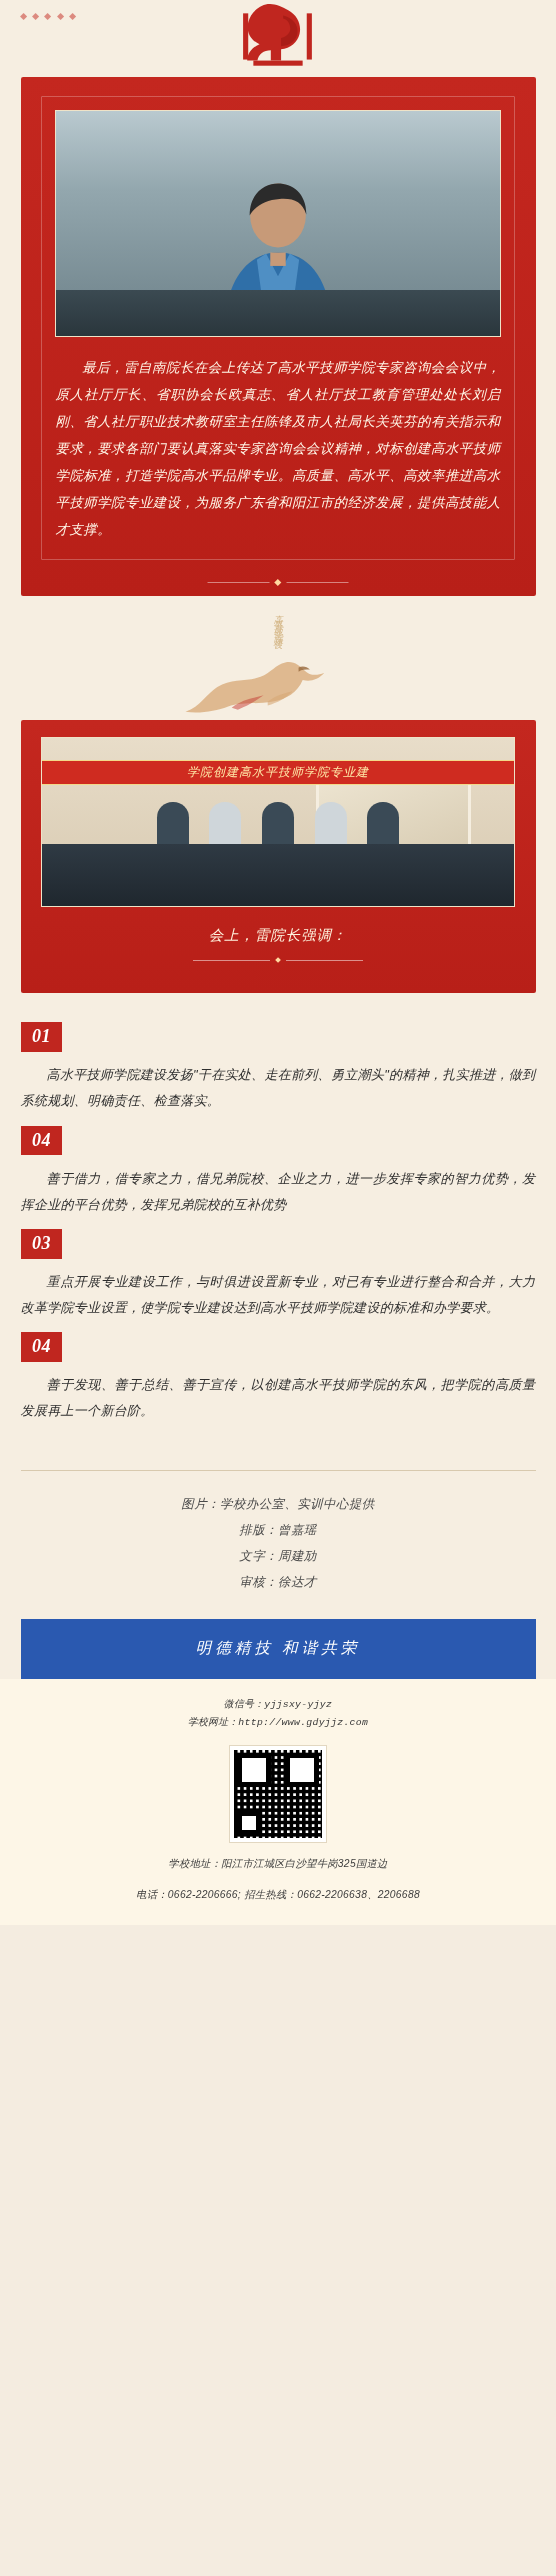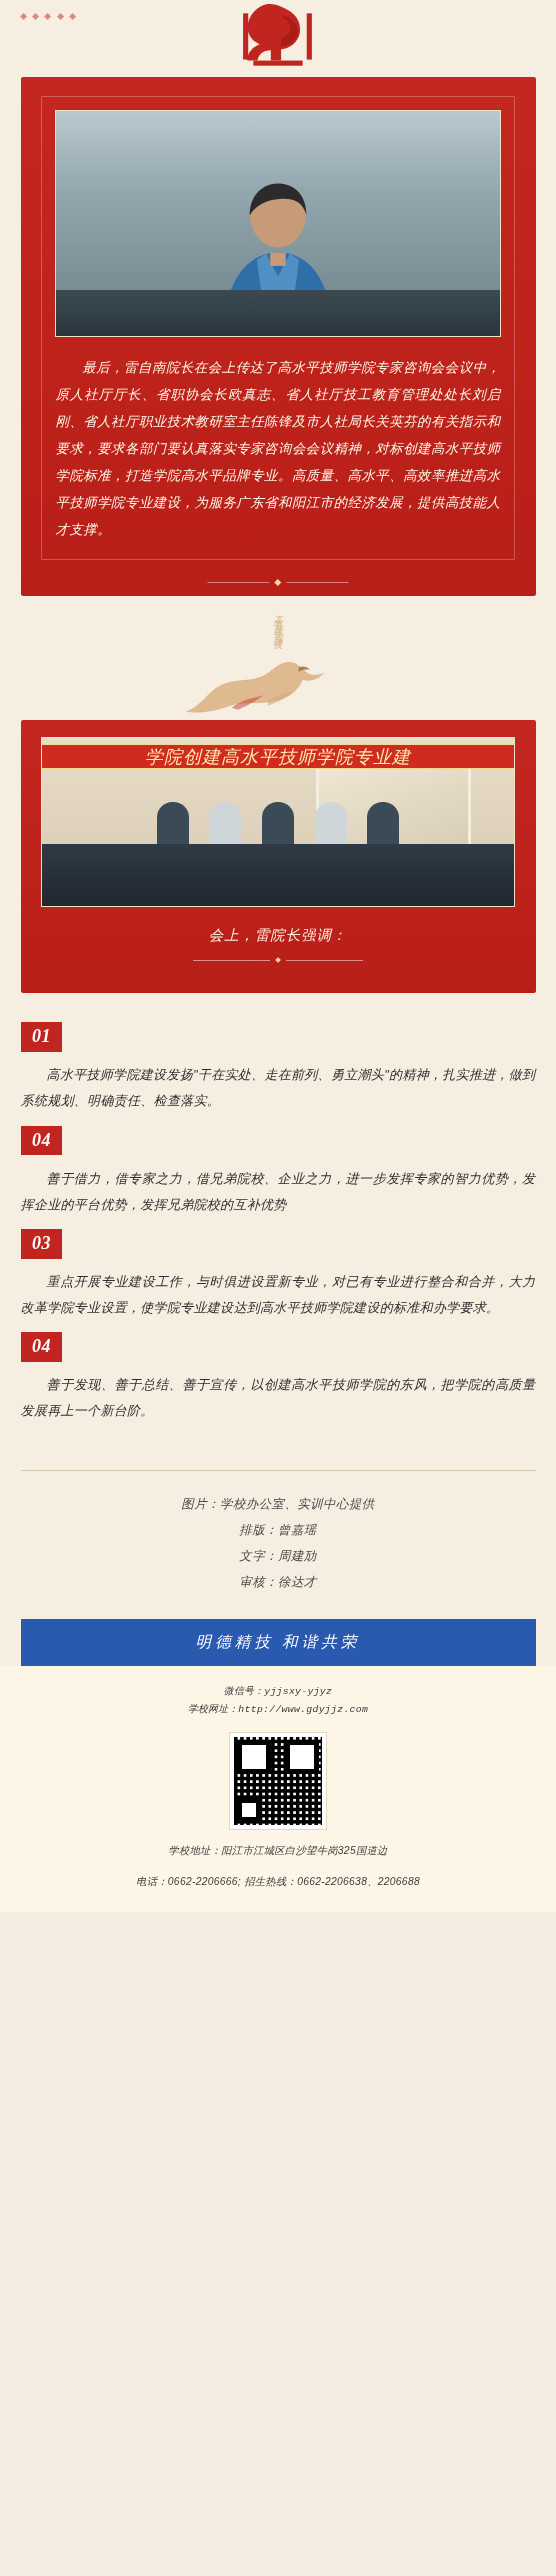--- a/index.html
+++ b/index.html
@@ -183,25 +183,25 @@
     left: 58%;
     top: 14%;
     width: 155px;
     height: 88px;
     background: linear-gradient(160deg, #efe7d4, #d9cdb4);
     border: 3.1px solid #f5eee0;
   }
   .p2-banner {
     position: absolute;
     left: 0; right: 0;
-    top: 6px;
+    top: 22px;
     height: 25px;
     background: #cf2b20;
     color: #ffe9a8;
-    font-size: 18px;
+    font-size: 12px;
     letter-spacing: 1px;
     display: flex;
     align-items: center;
     justify-content: center;
     font-family: "Liberation Serif", serif;
     border-top: 1px solid #f3d98a;
     border-bottom: 1px solid #f3d98a;
   }
   .p2-table {
     position: absolute;
@@ -283,21 +283,21 @@
     color: #4a4a4a;
     font-size: 12.4px;
     line-height: 26px;
     letter-spacing: 0.5px;
   }
 
   
   .slogan-bar {
     width: 515px;
     margin: 0 auto;
-    height: 47px;
+    height: 60px;
     background: #2a59b0;
     color: #fff;
     font-size: 15.5px;
     letter-spacing: 4.1px;
     display: flex;
     align-items: center;
     justify-content: center;
     font-family: "Liberation Serif", serif;
   }
 

